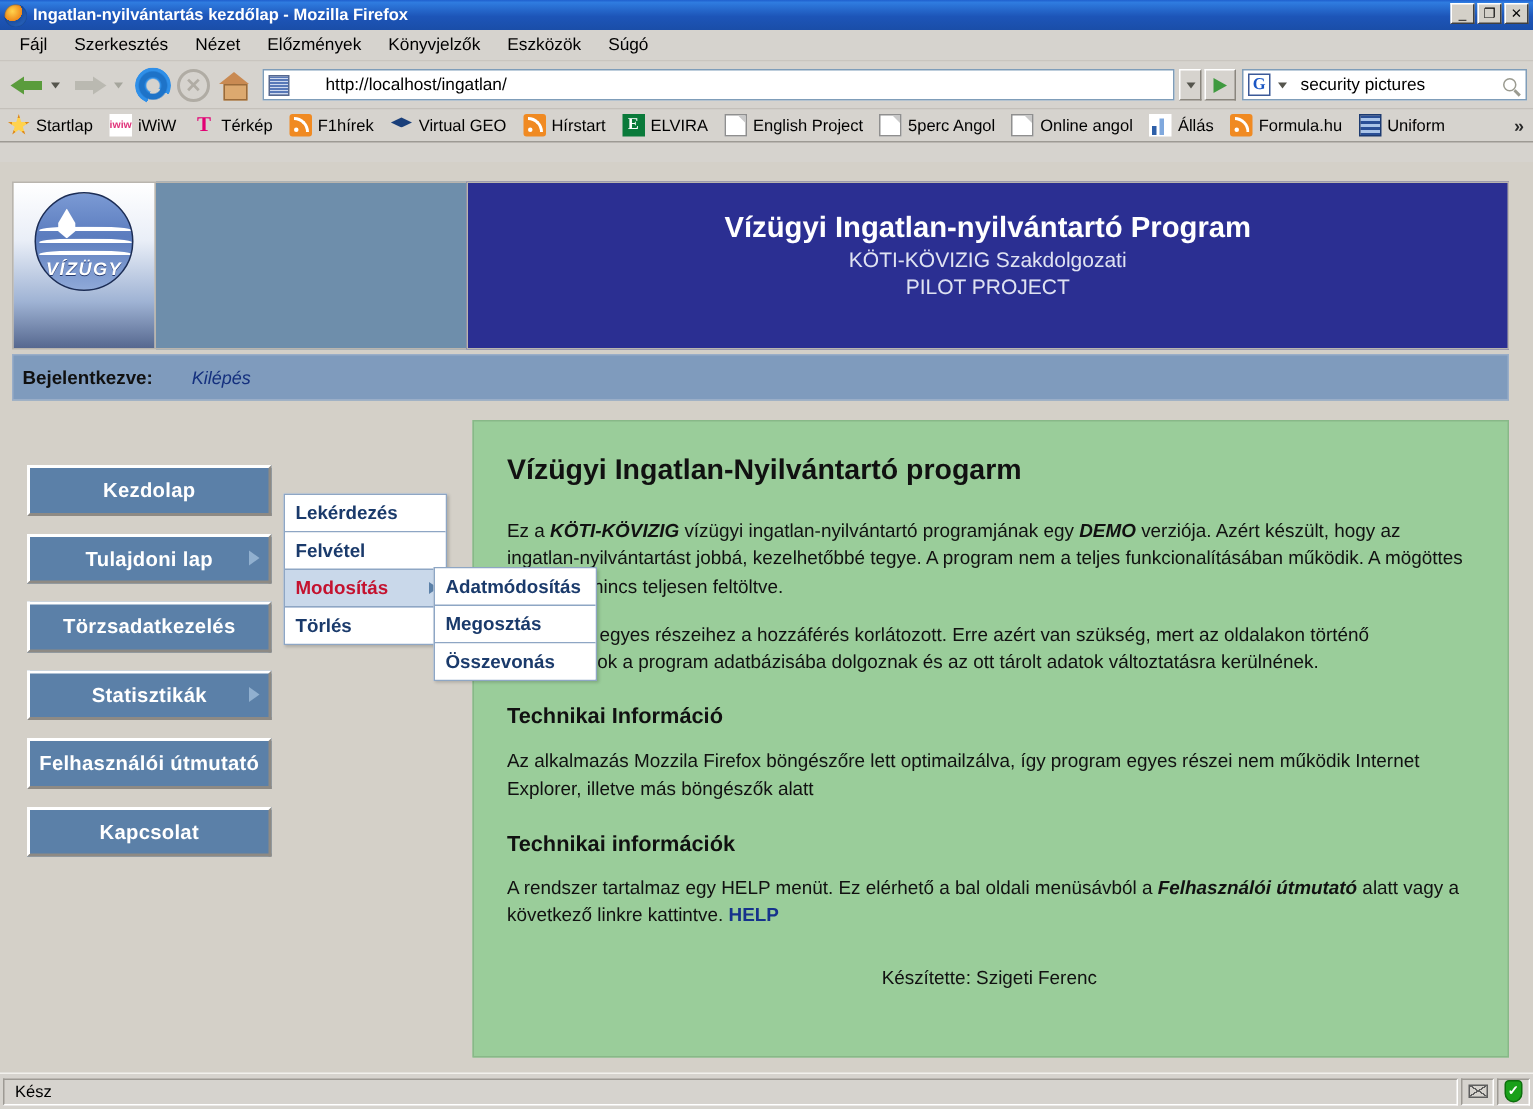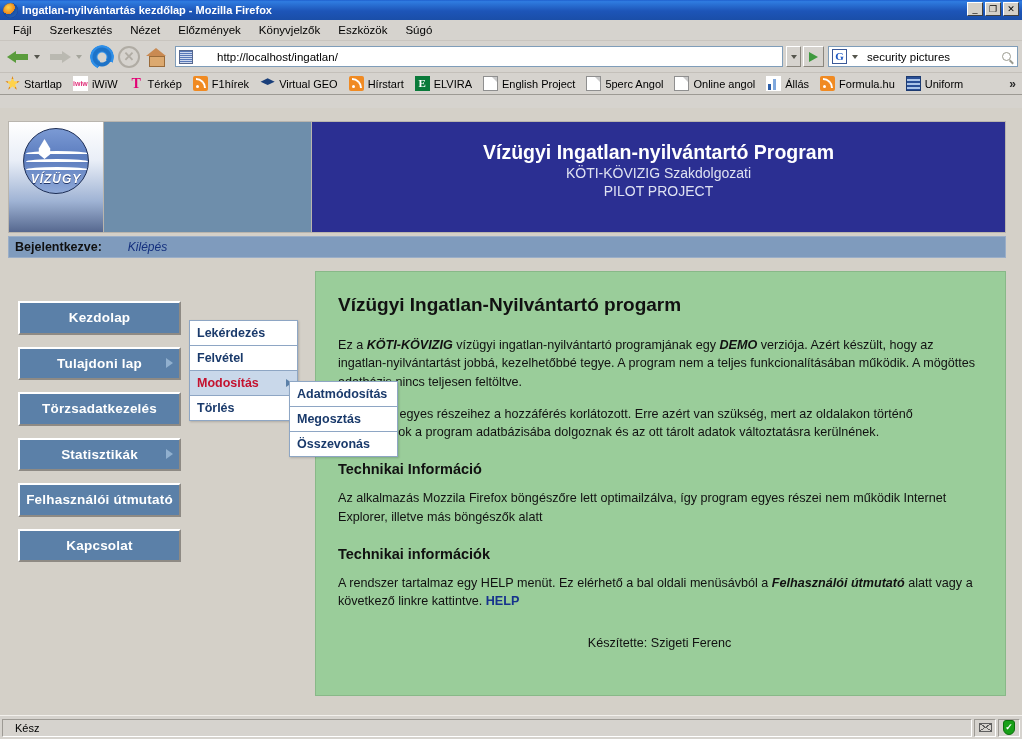--- a/index.html
+++ b/index.html
@@ -299,21 +299,21 @@
     border: 1px solid #b9b5ae; flex: none;
     display: flex; flex-direction: column; align-items: center; justify-content: center;
     padding-bottom: 14px;
   }
   .bt-1 { color: #ffffff; font-size: 19.5px; font-weight: bold; line-height: 1.25; }
   .bt-2 { color: #dfe2f2; font-size: 14px; line-height: 1.3; }
   .bt-3 { color: #dfe2f2; font-size: 14px; line-height: 1.3; }
 
   
   .loginbar {
-    width: 998px; height: 22px; margin-top: 3px;
+    width: 998px; height: 31px; margin-top: 3px;
     background: #7f9bbd; border: 1px solid #9aaec8;
     display: flex; align-items: center; padding-left: 6px;
   }
   .login-label { font-size: 12.5px; font-weight: bold; color: #101010; }
   .login-link { font-size: 12px; color: #14307e; margin-left: 26px; text-decoration: none; font-style: italic; }
 
   
   .bodyrow { display: flex; width: 998px; margin-top: 13px; position: relative; }
   .sidebar { width: 307px; flex: none; padding-top: 30px; }
 
@@ -338,21 +338,21 @@
 
   
   .dropmenu {
     position: absolute;
     background: #ffffff;
     border: 1px solid #8ea6c4;
     z-index: 20;
     box-shadow: 1px 1px 2px rgba(0,0,0,.18);
   }
   .dropmenu.lvl1 { left: 181px; top: 49px; width: 109px; }
-  .dropmenu.lvl2 { left: 281px; top: 98px; width: 109px; margin-top: 12px; }
+  .dropmenu.lvl2 { left: 281px; top: 98px; width: 109px; }
   .dm-item {
     font-size: 12.5px; color: #1a3a6b; font-weight: bold;
     padding: 5px 7px; border-bottom: 1px solid #8ea6c4;
     background: #ffffff; white-space: nowrap; cursor: pointer;
   }
   .dm-item:last-child { border-bottom: 0; }
   .dm-item.active { background: #c9d8ea; color: #c4122f; }
   .dm-item.sub { position: relative; }
   .dm-item.sub::after {
     content: ""; position: absolute; right: 5px; top: 50%; transform: translateY(-50%);
@@ -377,21 +377,21 @@
   
   .statusbar {
     position: absolute; left: 0; bottom: 0; width: 1022px; height: 24px;
     background: #d6d3ce; border-top: 1px solid #f2f0ec;
     display: flex; align-items: center;
   }
   .status-text-wrap {
     flex: 1; height: 18px; margin: 0 2px 0 2px;
     border-top: 1px solid #9d9a94; border-left: 1px solid #9d9a94;
     border-right: 1px solid #ffffff; border-bottom: 1px solid #ffffff;
-    display: flex; align-items: center; padding-left: 12px;
+    display: flex; align-items: center; padding-left: 7px;
   }
   .status-text { font-size: 11px; color: #000; }
   .status-icon {
     width: 22px; height: 18px; display: flex; align-items: center; justify-content: center;
     border-top: 1px solid #9d9a94; border-left: 1px solid #9d9a94;
     border-right: 1px solid #ffffff; border-bottom: 1px solid #ffffff;
     margin-right: 2px;
   }
   .mail-glyph {
     width: 13px; height: 9px; border: 1.4px solid #5e5e5e; position: relative; background:#d6d3ce;

